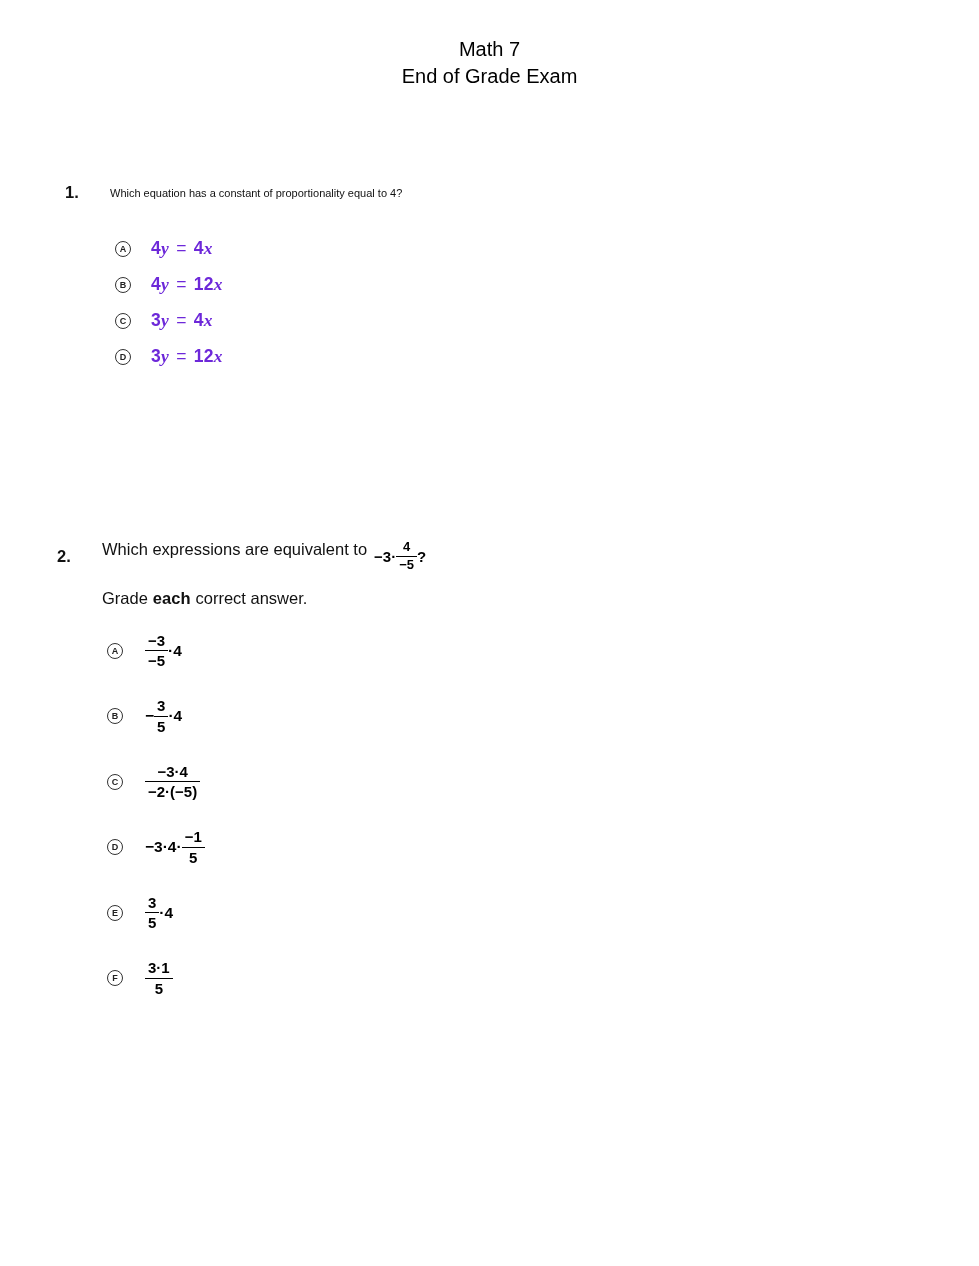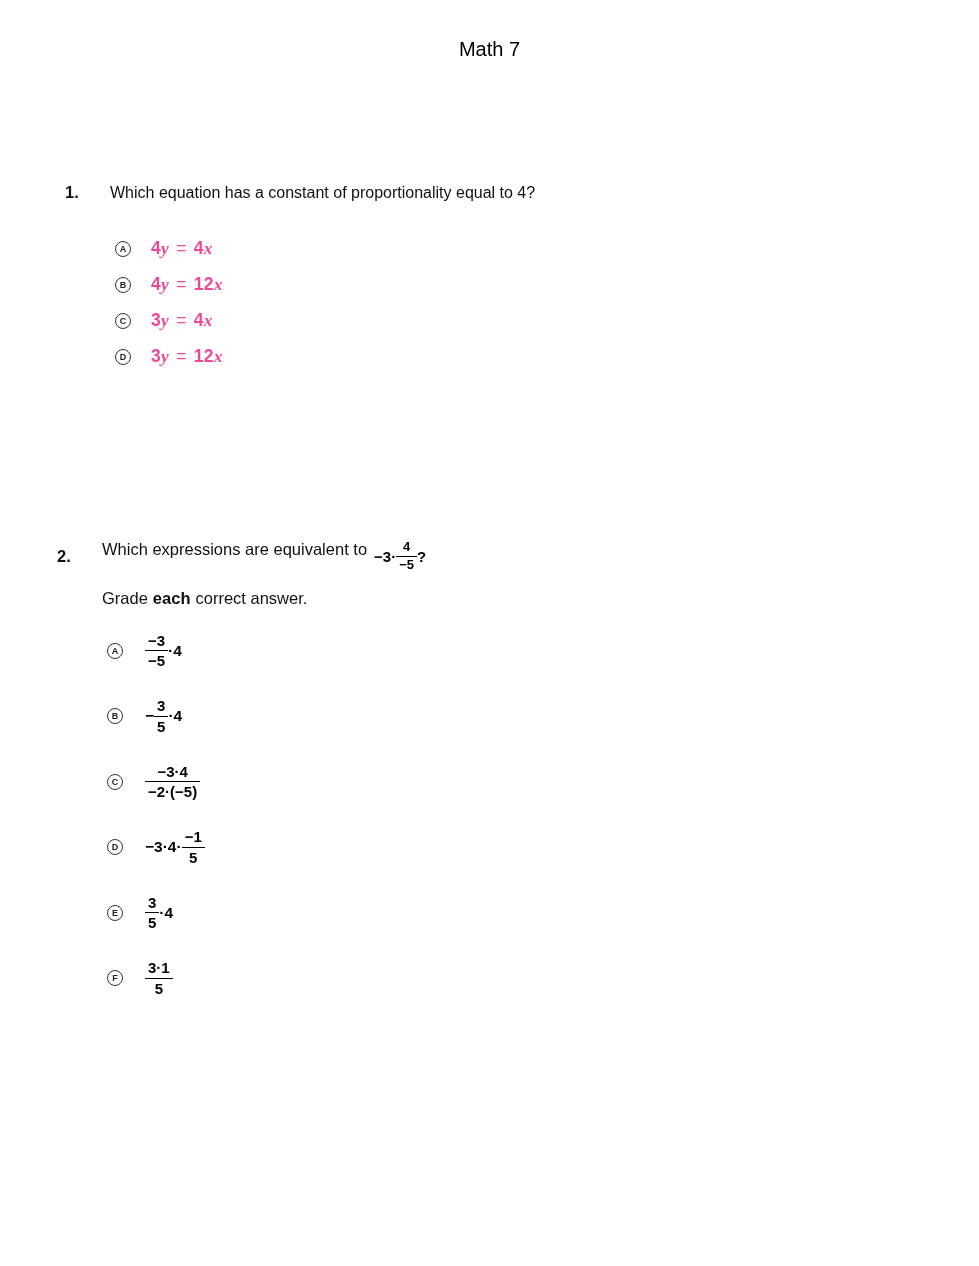--- a/index.html
+++ b/index.html
@@ -8,38 +8,38 @@
 
   .title{position:absolute;top:36px;left:0;width:100%;text-align:center;
          font-size:20px;line-height:27px;color:#000;}
 
   .q{position:absolute;}
   .q1{left:65px;top:183px;width:860px;}
   .q2{left:57px;top:540px;width:880px;}
 
   .qhead{display:flex;align-items:center;}
   .qnum{font-weight:700;font-size:16.5px;width:45px;flex:0 0 auto;}
-  .qtext{font-size:16px;}
+  .qtext{font-size:11px;}
 
   .opts{margin-left:50px;}
   .q1 .opts{margin-top:36px;}
   .q2 .opts{margin-top:24px;}
 
   .optrow{display:flex;align-items:center;}
   .q1 .optrow{margin-bottom:15px;}
   .q2 .optrow{margin-bottom:28px;}
 
   .bubble{width:16px;height:16px;border:1.3px solid #333;border-radius:50%;
           display:flex;align-items:center;justify-content:center;
           font-size:9px;font-weight:600;color:#222;flex:0 0 auto;cursor:pointer;
           box-sizing:border-box;background:#fff;}
   .q1 .bubble{margin-right:20px;}
   .q2 .bubble{margin-right:22px;}
 
-  .eq{font-size:17.5px;font-weight:600;letter-spacing:.3px;color:#ec4899;}
+  .eq{font-size:17.5px;font-weight:600;letter-spacing:.3px;color:#6d28d9;}
   .eq .var{font-style:italic;font-family:"Liberation Serif","DejaVu Serif",serif;}
   .eq .eqs{margin:0 7px;font-weight:400;}
 
   .q2line{display:flex;align-items:flex-start;font-size:16.5px;}
   .q2line .pre{margin-right:7px;}
   .expr-inline{display:inline-flex;align-items:center;font-weight:600;font-size:15px;color:#000;}
 
   .frac{display:inline-flex;flex-direction:column;text-align:center;
         font-weight:600;color:#000;line-height:1.15;}
   .frac .num{border-bottom:1.3px solid #000;padding:0 3px 1px;}
@@ -53,20 +53,21 @@
   .expr{display:flex;align-items:center;font-size:15.5px;font-weight:600;color:#000;}
   .expr .prefix,.expr .suffix{white-space:pre;}
 </style>
 </head>
 <body>
 
 <div class="page">
 
   <div class="title">
     <div>Math 7</div>
+    <div>End of Grade Exam</div>
   </div>
 
   <div class="q q1">
     <div class="qhead">
       <span class="qnum">1.</span>
       <span class="qtext">Which equation has a constant of proportionality equal to 4?</span>
     </div>
     <div class="opts">
 
       <div class="optrow">

